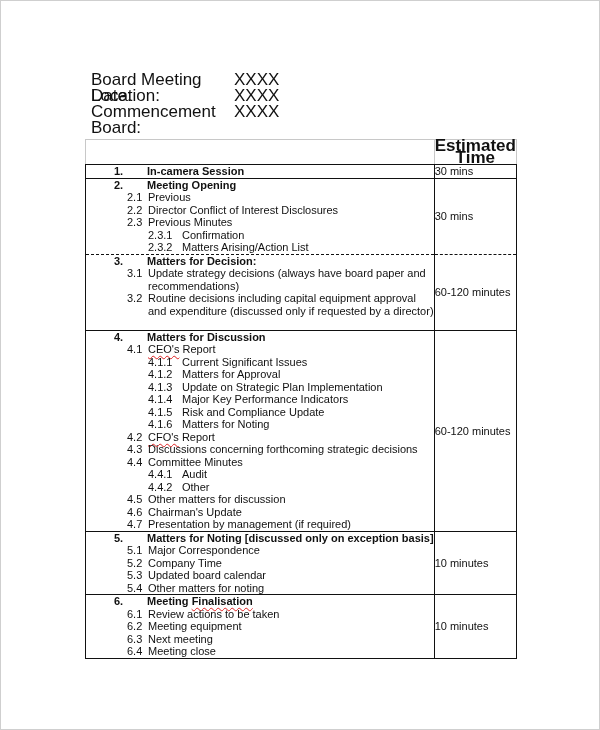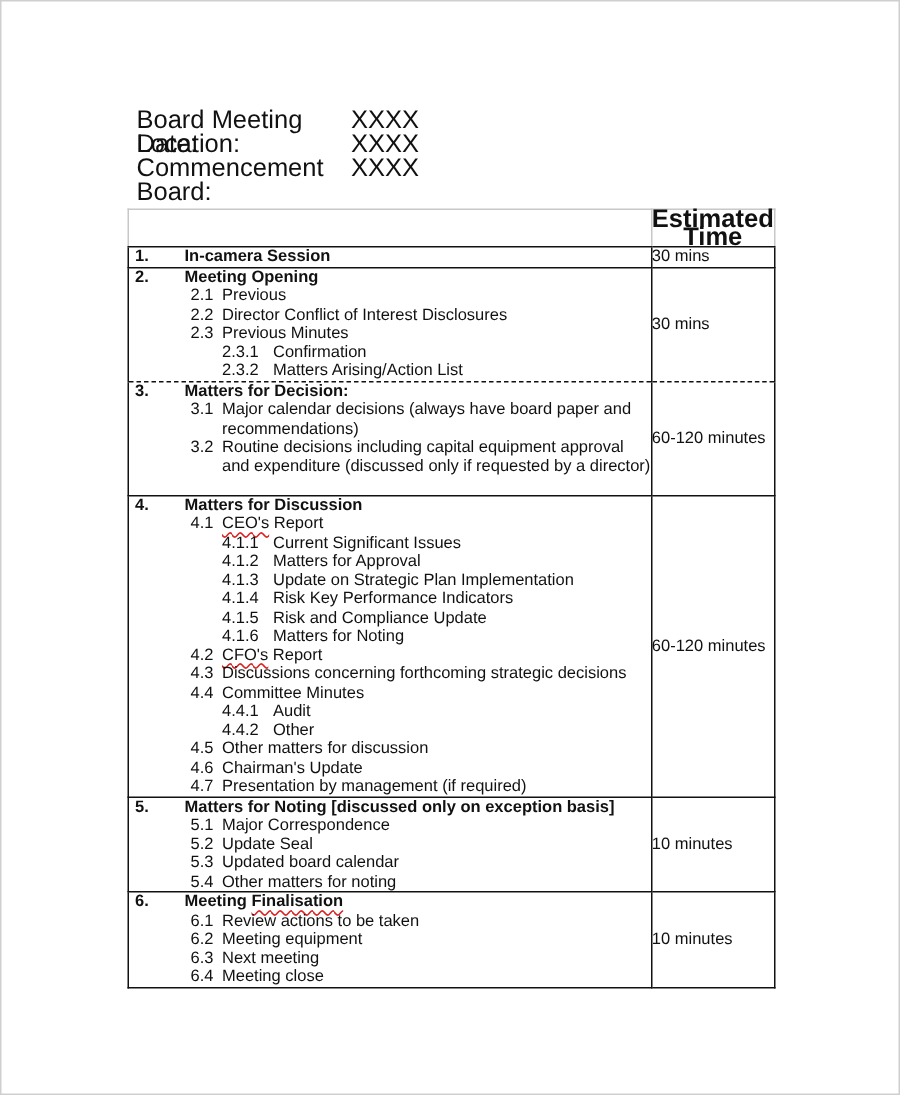--- a/index.html
+++ b/index.html
@@ -39,21 +39,21 @@
       border-bottom: 1px solid #111;
     }
     .time-cell {
       border-right: 1px solid #111;
       border-bottom: 1px solid #111;
       vertical-align: middle !important;
     }
     .dashed .item-cell, .dashed .time-cell { border-bottom: 1px dashed #111; }
     .time-hdr-cell { border-left: 1px solid #c8c8c8; }
     .line { height: 12.5px; line-height: 12.5px; white-space: nowrap; position: relative; }
-    .section-title { font-weight: bold; }
+    .section-title { font-weight: bold; margin-left: 24px; }
     .num { display: inline-block; width: 33px; padding-left: 4px; font-weight: bold; }
     .lvl2 { padding-left: 41px; }
     .lvl2 .sn { display: inline-block; width: 21px; }
     .lvl2.wrap .cont { padding-left: 21px; }
     .lvl3 { padding-left: 62px; }
     .lvl3 .sn { display: inline-block; width: 34px; }
     .spell { text-decoration: underline wavy #d22; text-decoration-thickness: 1px; text-underline-offset: 2px; }
   </style>
 </head>
 <body>
@@ -93,54 +93,54 @@
             <div class="line lvl2"><span class="sn">2.2</span><span>Director Conflict of Interest Disclosures</span></div>
             <div class="line lvl2"><span class="sn">2.3</span><span>Previous Minutes</span></div>
             <div class="line lvl3"><span class="sn">2.3.1</span><span>Confirmation</span></div>
             <div class="line lvl3"><span class="sn">2.3.2</span><span>Matters Arising/Action List</span></div>
           </td>
           <td class="time-cell">30 mins</td>
         </tr>
         <tr>
           <td class="item-cell">
             <div class="line section-title"><span class="num">3.</span><span>Matters for Decision:</span></div>
-            <div class="line lvl2"><span class="sn">3.1</span><span>Major calendar decisions (always have board paper and</span></div>
+            <div class="line lvl2"><span class="sn">3.1</span><span>Update strategy decisions (always have board paper and</span></div>
             <div class="line lvl2 wrap"><span class="cont">recommendations)</span></div>
             <div class="line lvl2"><span class="sn">3.2</span><span>Routine decisions including capital equipment approval</span></div>
             <div class="line lvl2 wrap"><span class="cont">and expenditure (discussed only if requested by a director)</span></div>
             <div class="line"></div>
           </td>
           <td class="time-cell">60-120 minutes</td>
         </tr>
         <tr>
           <td class="item-cell">
             <div class="line section-title"><span class="num">4.</span><span>Matters for Discussion</span></div>
             <div class="line lvl2"><span class="sn">4.1</span><span class="spell">CEO's</span><span> Report</span></div>
             <div class="line lvl3"><span class="sn">4.1.1</span><span>Current Significant Issues</span></div>
             <div class="line lvl3"><span class="sn">4.1.2</span><span>Matters for Approval</span></div>
             <div class="line lvl3"><span class="sn">4.1.3</span><span>Update on Strategic Plan Implementation</span></div>
-            <div class="line lvl3"><span class="sn">4.1.4</span><span>Risk Key Performance Indicators</span></div>
+            <div class="line lvl3"><span class="sn">4.1.4</span><span>Major Key Performance Indicators</span></div>
             <div class="line lvl3"><span class="sn">4.1.5</span><span>Risk and Compliance Update</span></div>
             <div class="line lvl3"><span class="sn">4.1.6</span><span>Matters for Noting</span></div>
             <div class="line lvl2"><span class="sn">4.2</span><span class="spell">CFO's</span><span> Report</span></div>
             <div class="line lvl2"><span class="sn">4.3</span><span>Discussions concerning forthcoming strategic decisions</span></div>
             <div class="line lvl2"><span class="sn">4.4</span><span>Committee Minutes</span></div>
             <div class="line lvl3"><span class="sn">4.4.1</span><span>Audit</span></div>
             <div class="line lvl3"><span class="sn">4.4.2</span><span>Other</span></div>
             <div class="line lvl2"><span class="sn">4.5</span><span>Other matters for discussion</span></div>
             <div class="line lvl2"><span class="sn">4.6</span><span>Chairman's Update</span></div>
             <div class="line lvl2"><span class="sn">4.7</span><span>Presentation by management (if required)</span></div>
           </td>
           <td class="time-cell">60-120 minutes</td>
         </tr>
         <tr>
           <td class="item-cell">
             <div class="line section-title"><span class="num">5.</span><span>Matters for Noting [discussed only on exception basis]</span></div>
             <div class="line lvl2"><span class="sn">5.1</span><span>Major Correspondence</span></div>
-            <div class="line lvl2"><span class="sn">5.2</span><span>Update Seal</span></div>
+            <div class="line lvl2"><span class="sn">5.2</span><span>Company Time</span></div>
             <div class="line lvl2"><span class="sn">5.3</span><span>Updated board calendar</span></div>
             <div class="line lvl2"><span class="sn">5.4</span><span>Other matters for noting</span></div>
           </td>
           <td class="time-cell">10 minutes</td>
         </tr>
         <tr>
           <td class="item-cell">
             <div class="line section-title"><span class="num">6.</span><span>Meeting </span><span class="spell">Finalisation</span></div>
             <div class="line lvl2"><span class="sn">6.1</span><span>Review actions to be taken</span></div>
             <div class="line lvl2"><span class="sn">6.2</span><span>Meeting equipment</span></div>

